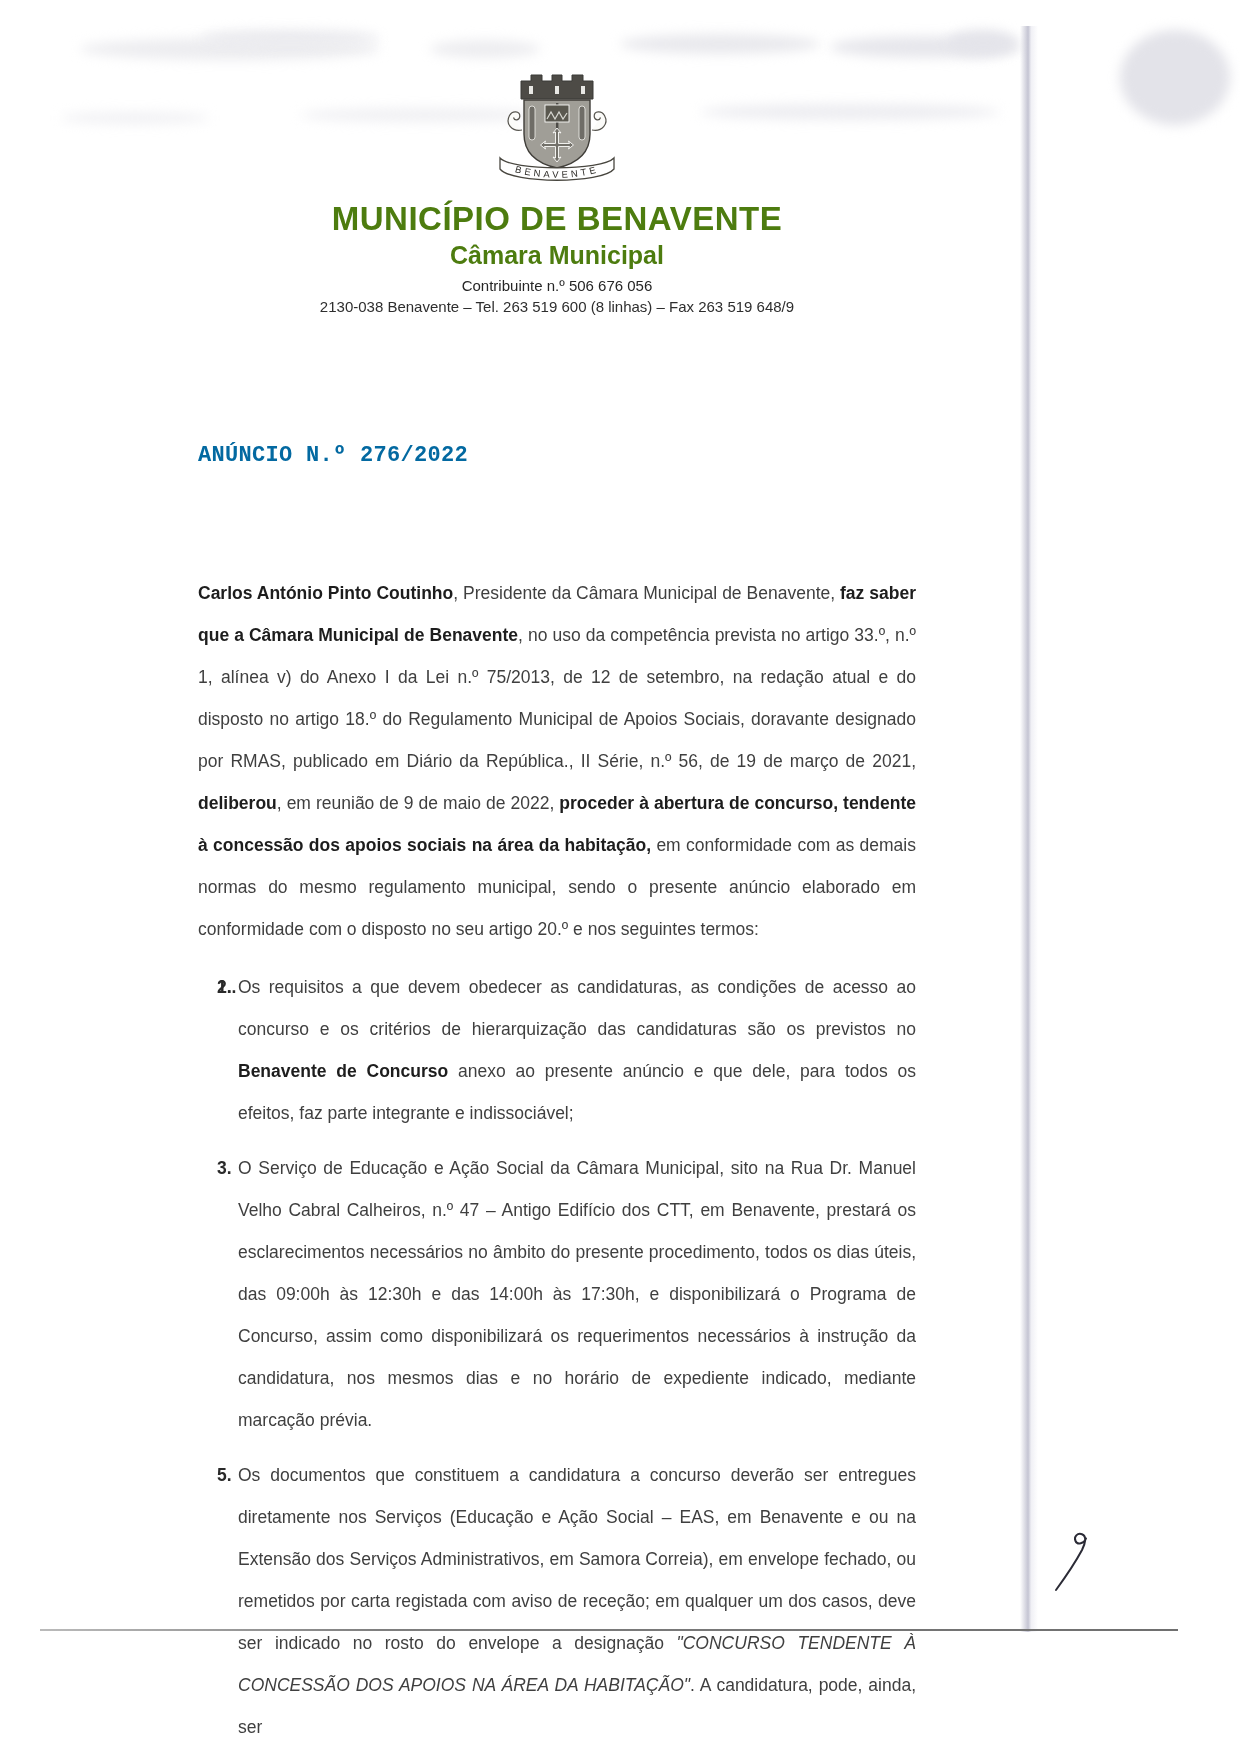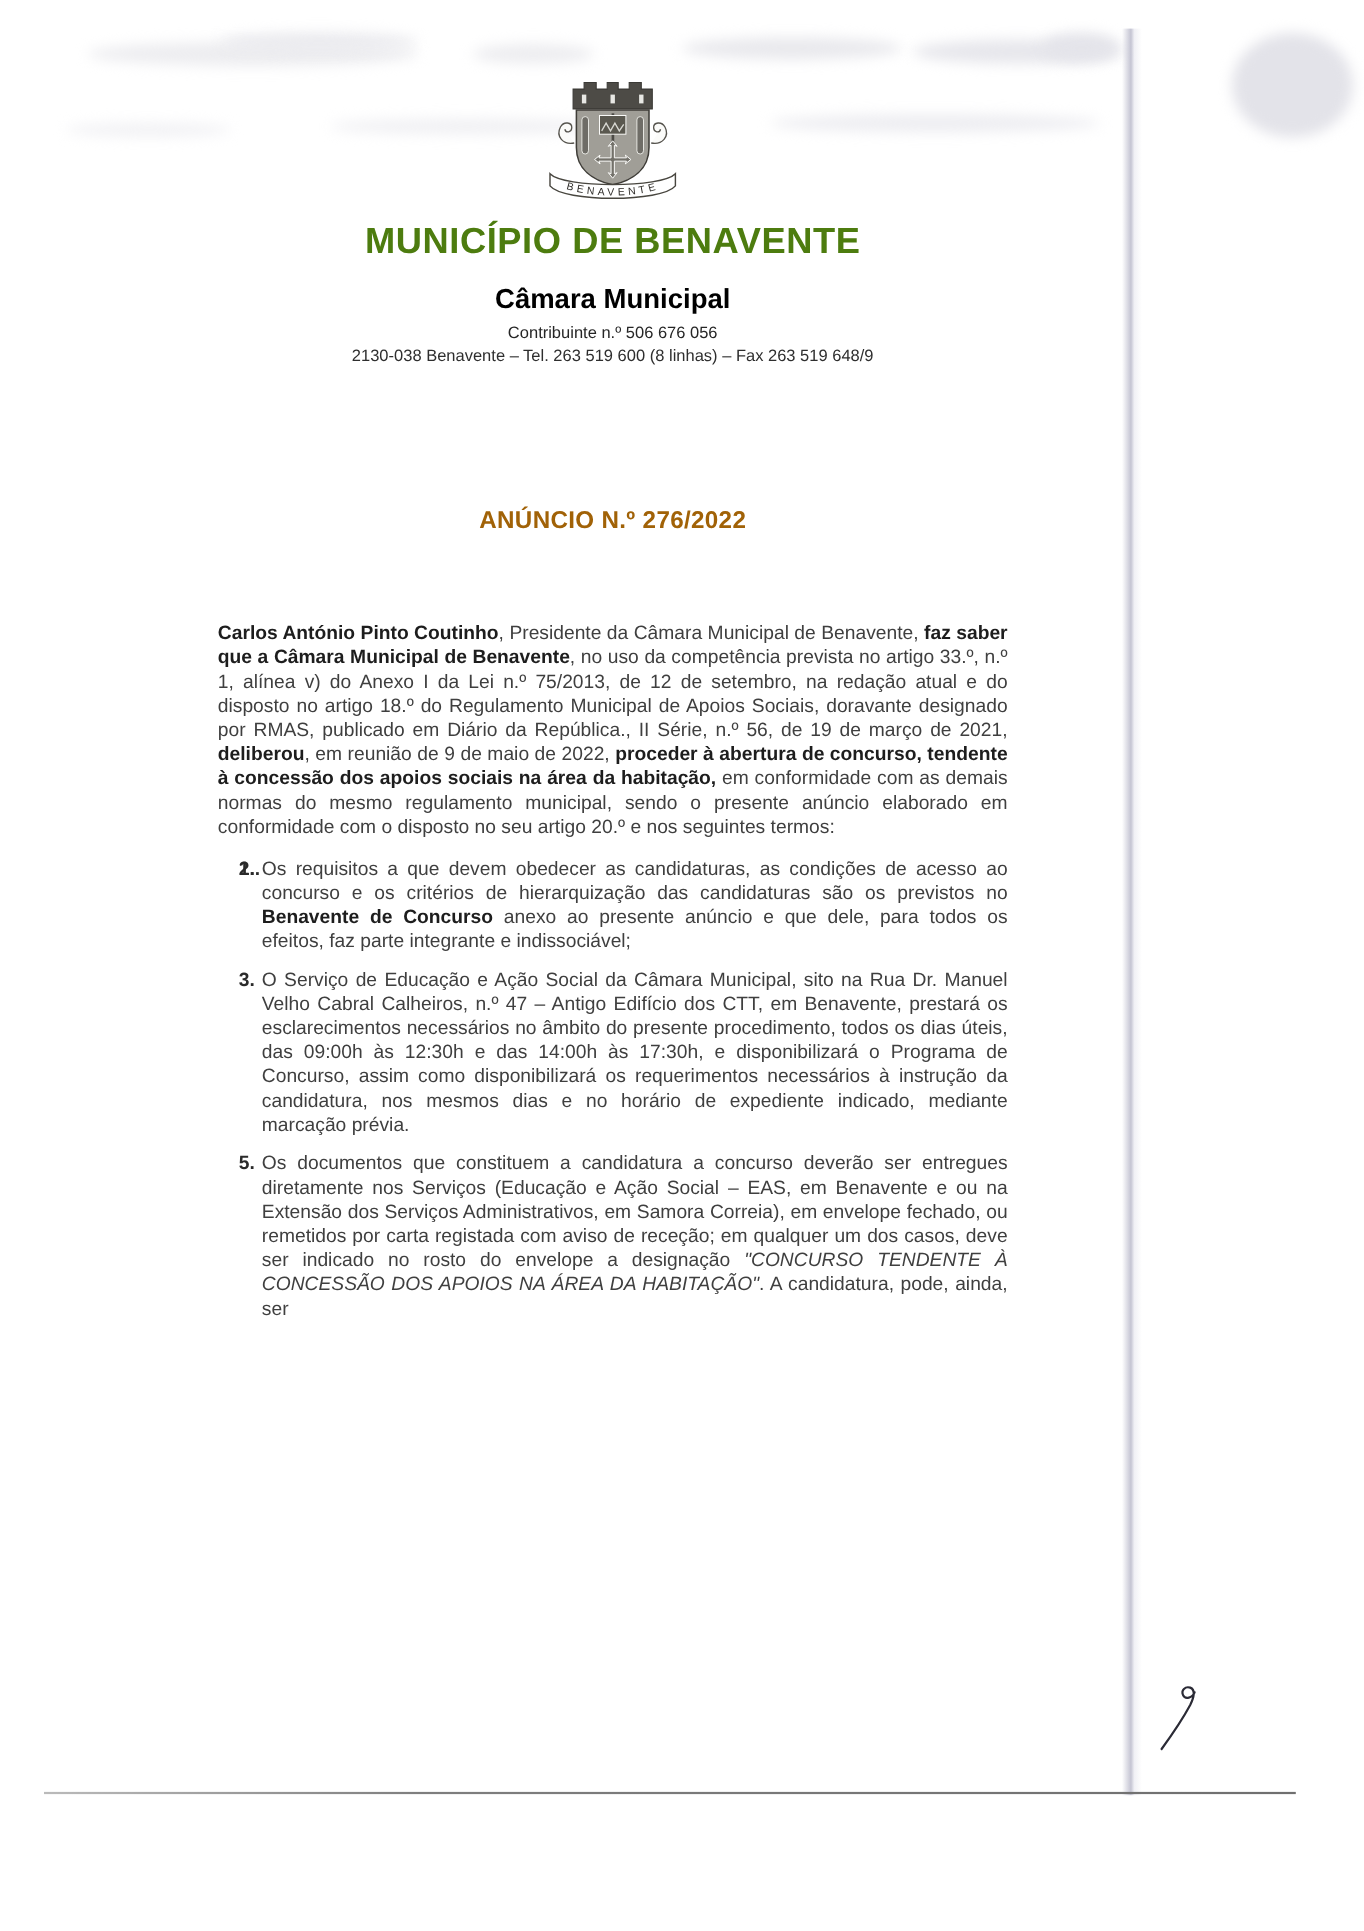--- a/index.html
+++ b/index.html
@@ -24,27 +24,27 @@
     background:linear-gradient(90deg, rgba(130,130,130,0.55), #7e7e7e 30%, #6f6f6f);
   }
   .paraph { position:absolute; left:1048px; top:1528px; }
 
   
   .content { position:absolute; left:198px; top:0; width:718px; }
 
   header { text-align:center; padding-top:72px; }
   .crest { display:block; margin:0 auto; }
   .muni-name { margin-top:8px; font-size:33px; font-weight:bold; color:#4d7c0f; letter-spacing:0.5px; }
-  .dept-name { margin-top:20px; font-size:25px; font-weight:bold; color:#000000; }
+  .dept-name { margin-top:3px; font-size:25px; font-weight:bold; color:#4d7c0f; }
   .taxpayer  { margin-top:7px; font-size:15px; font-weight:normal; color:#262626; }
   .addr      { margin-top:4px; font-size:15px; color:#2e2e2e; }
 
-  .doc-title { margin:128px 0 0 0; text-align:center; font-size:22px; font-weight:bold; color:#a16207; letter-spacing:0.3px; }
+  .doc-title { margin:128px 0 0 0; text-align:left; font-size:22px; font-weight:bold; color:#0369a1; letter-spacing:0.3px;font-family:Liberation Mono, monospace; }
 
-  .body-text { margin-top:78px; font-size:17.5px; line-height:22px; }
+  .body-text { margin-top:104px; font-size:17.5px; line-height:42px; }
   .intro { text-align:justify; margin:0 0 16px 0; }
   .li { position:relative; padding-left:40px; margin-bottom:13px; text-align:justify; }
   .li .marker { position:absolute; left:19px; top:0; font-weight:bold; color:#2a2a2a; }
   .b { font-weight:bold; color:#1d1d1d; }
   .i { font-style:italic; }
 </style>
 </head>
 <body>
 
 <div class="page">

